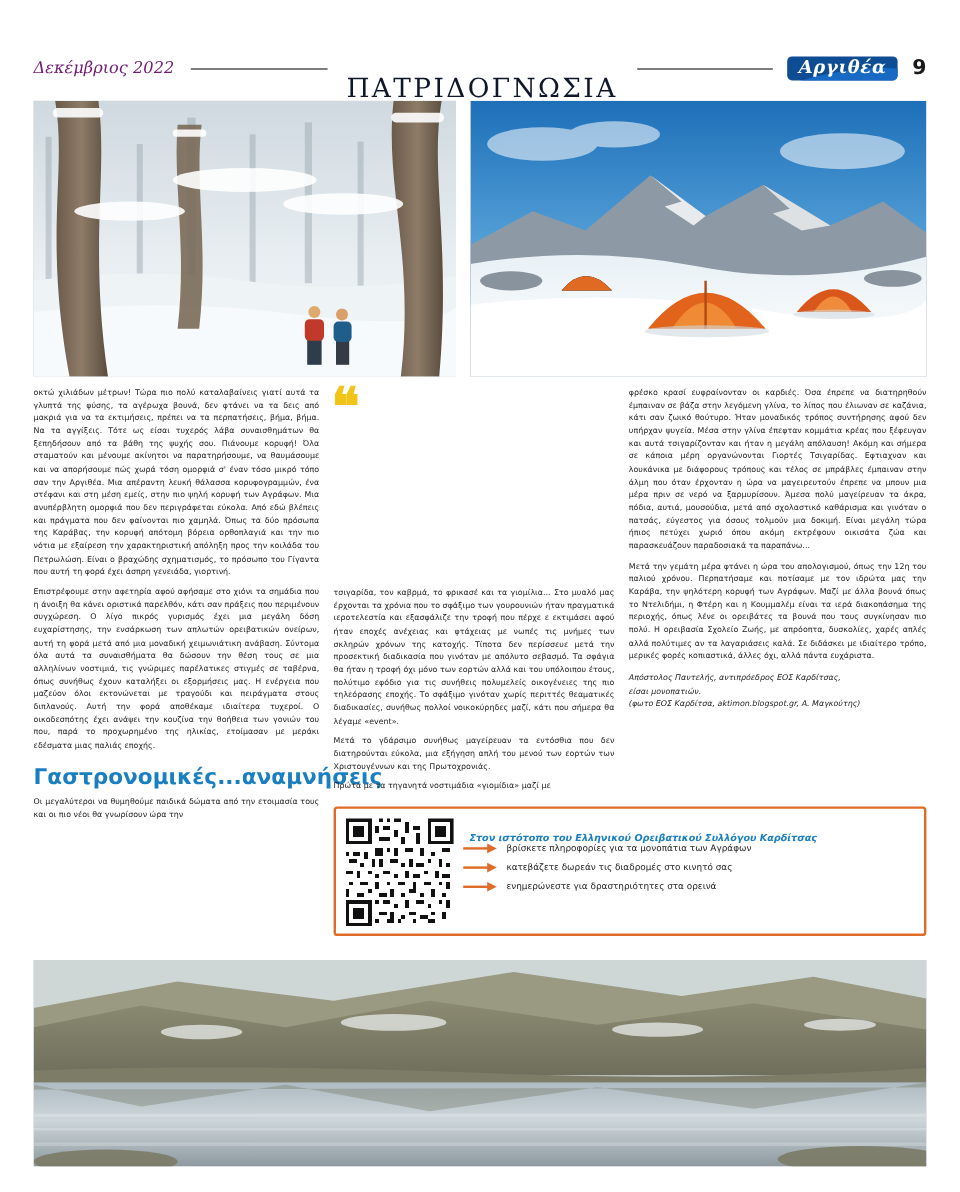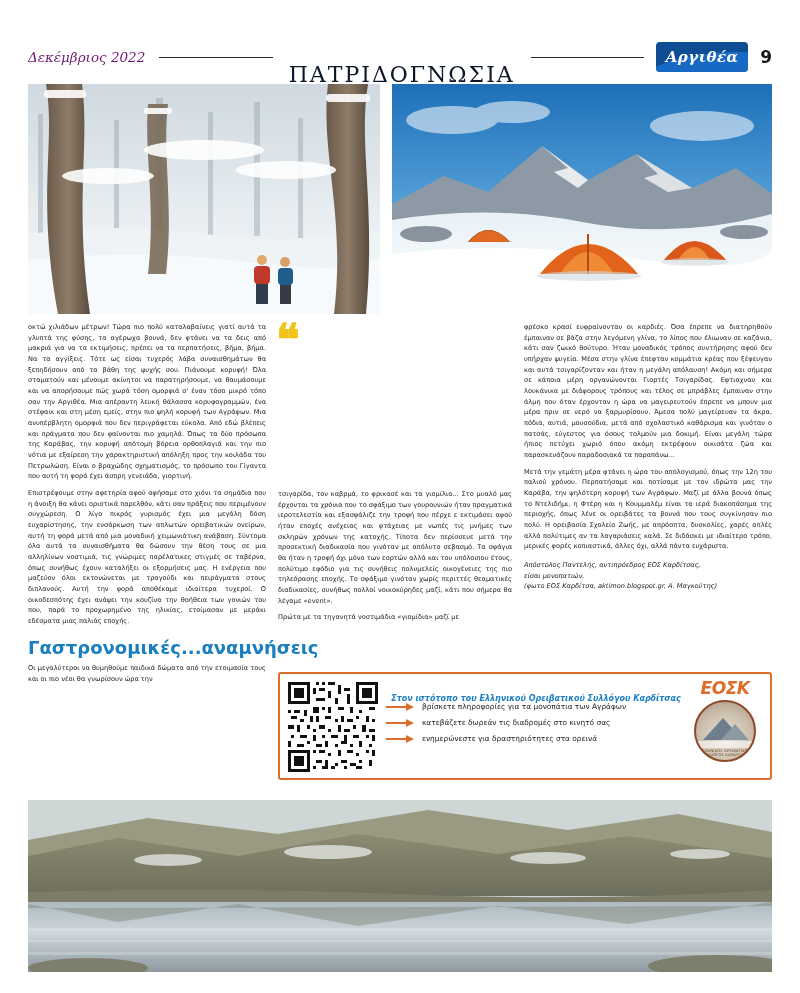--- a/index.html
+++ b/index.html
@@ -45,25 +45,25 @@
     font-family: "DejaVu Serif", serif;
     font-size: 22px;
     letter-spacing: 2px;
     color: #0f172a;
     padding: 0 16px;
     white-space: nowrap;
     margin-top: 34px;
   }
   .logo-box {
     width: 92px;
-    height: 30px;
+    height: 20px;
     background: #0e4c93;
     border-radius: 4px;
     display: flex;
-    align-items: center;
+    align-items: flex-start;
     justify-content: center;
     margin-left: 12px;
     position: relative;
     overflow: hidden;
   }
   .logo-box .swoosh {
     position: absolute;
     left: -10px; top: 12px;
     width: 120px; height: 26px;
     background: #1769c4;
@@ -394,20 +394,21 @@
     <span class="section-head">Γαστρονομικές...αναμνήσεις</span>
     <p>Οι μεγαλύτεροι να θυμηθούμε παιδικά δώματα από την ετοιμασία τους και οι πιο νέοι θα γνωρίσουν ώρα την</p>
   </div>
 
   <div class="pullquote">
     <span class="quote-mark">❝</span>
   </div>
 
   <div class="col" id="col2">
     <p>τσιγαρίδα, τον καβρμά, το φρικασέ και τα γιομίλια... Στο μυαλό μας έρχονται τα χρόνια που το σφάξιμο των γουρουνιών ήταν πραγματικά ιεροτελεστία και εξασφάλιζε την τροφή που πέρχε ε εκτιμάσει αφού ήταν εποχές ανέχειας και φτάχειας με νωπές τις μνήμες των σκληρών χρόνων της κατοχής. Τίποτα δεν περίσσευε μετά την προσεκτική διαδικασία που γινόταν με απόλυτο σεβασμό. Τα σφάγια θα ήταν η τροφή όχι μόνο των εορτών αλλά και του υπόλοιπου έτους, πολύτιμο εφόδιο για τις συνήθεις πολυμελείς οικογένειες της πιο τηλεόρασης εποχής. Το σφάξιμο γινόταν χωρίς περιττές θεαματικές διαδικασίες, συνήθως πολλοί νοικοκύρηδες μαζί, κάτι που σήμερα θα λέγαμε «event».</p>
+    <p>Μετά το γδάρσιμο συνήθως μαγείρευαν τα εντόσθια που δεν διατηρούνται εύκολα, μια εξήγηση απλή του μενού των εορτών των Χριστουγέννων και της Πρωτοχρονιάς.</p>
     <p>Πρώτα με τα τηγανητά νοστιμάδια «γιομίδια» μαζί με</p>
   </div>
 
   <div class="col" id="col3">
     <p>φρέσκο κρασί ευφραίνονταν οι καρδιές. Όσα έπρεπε να διατηρηθούν έμπαιναν σε βάζα στην λεγόμενη γλίνα, το λίπος που έλιωναν σε καζάνια, κάτι σαν ζωικό θούτυρο. Ήταν μοναδικός τρόπος συντήρησης αφού δεν υπήρχαν ψυγεία. Μέσα στην γλίνα έπεφταν κομμάτια κρέας που ξέφευγαν και αυτά τσιγαρίζονταν και ήταν η μεγάλη απόλαυση! Ακόμη και σήμερα σε κάποια μέρη οργανώνονται Γιορτές Τσιγαρίδας. Εφτιαχναν και λουκάνικα με διάφορους τρόπους και τέλος σε μπράβλες έμπαιναν στην άλμη που όταν έρχονταν η ώρα να μαγειρευτούν έπρεπε να μπουν μια μέρα πριν σε νερό να ξαρμυρίσουν. Άμεσα πολύ μαγείρευαν τα άκρα, πόδια, αυτιά, μουσούδια, μετά από σχολαστικό καθάρισμα και γινόταν ο πατσάς, εύγεστος για όσους τολμούν μια δοκιμή. Είναι μεγάλη τώρα ήπιος πετύχει χωριό όπου ακόμη εκτρέφουν οικισάτα ζώα και παρασκευάζουν παραδοσιακά τα παραπάνω...</p>
     <p>Μετά την γεμάτη μέρα φτάνει η ώρα του απολογισμού, όπως την 12η του παλιού χρόνου. Περπατήσαμε και ποτίσαμε με τον ιδρώτα μας την Καράβα, την ψηλότερη κορυφή των Αγράφων. Μαζί με άλλα βουνά όπως το Ντελιδήμι, η Φτέρη και η Κουμμαλέμ είναι τα ιερά διακοπάσημα της περιοχής, όπως λένε οι ορειβάτες τα βουνά που τους συγκίνησαν πιο πολύ. Η ορειβασία Σχολείο Ζωής, με απρόοπτα, δυσκολίες, χαρές απλές αλλά πολύτιμες αν τα λαγαριάσεις καλά. Σε διδάσκει με ιδιαίτερο τρόπο, μερικές φορές κοπιαστικά, άλλες όχι, αλλά πάντα ευχάριστα.</p>
     <div class="byline">
       <div>Απόστολος Παντελής, αντιπρόεδρος ΕΟΣ Καρδίτσας,</div>
       <div>είσαι μονοπατιών.</div>
       <div>(φωτο ΕΟΣ Καρδίτσα, aktimon.blogspot.gr, Α. Μαγκούτης)</div>
@@ -530,29 +531,20 @@
       <div class="ad-item">
         <span class="arrow"></span>
         <span>κατεβάζετε δωρεάν τις διαδρομές στο κινητό σας</span>
       </div>
       <div class="ad-item">
         <span class="arrow"></span>
         <span>ενημερώνεστε για δραστηριότητες στα ορεινά</span>
       </div>
     </div>
 
-    <div class="eosk">
-      <div class="eosk-name">ΕΟΣΚ</div>
-      <div class="eosk-badge">
-        <span class="mtn"></span>
-        <span class="mtn2"></span>
-        <span class="band"></span>
-        <span class="ring-text">ΕΛΛΗΝΙΚΟΣ ΟΡΕΙΒΑΤΙΚΟΣ ΣΥΛΛΟΓΟΣ ΚΑΡΔΙΤΣΑΣ</span>
-      </div>
-    </div>
   </div>
 
   <div class="photo" id="photo-bottom">
     <svg width="744" height="172" viewBox="0 0 744 172">
       <defs>
         <linearGradient id="hills" x1="0" y1="0" x2="0" y2="1">
           <stop offset="0%" stop-color="#8c8a72"></stop>
           <stop offset="100%" stop-color="#6e6f5c"></stop>
         </linearGradient>
         <linearGradient id="water" x1="0" y1="0" x2="0" y2="1">

